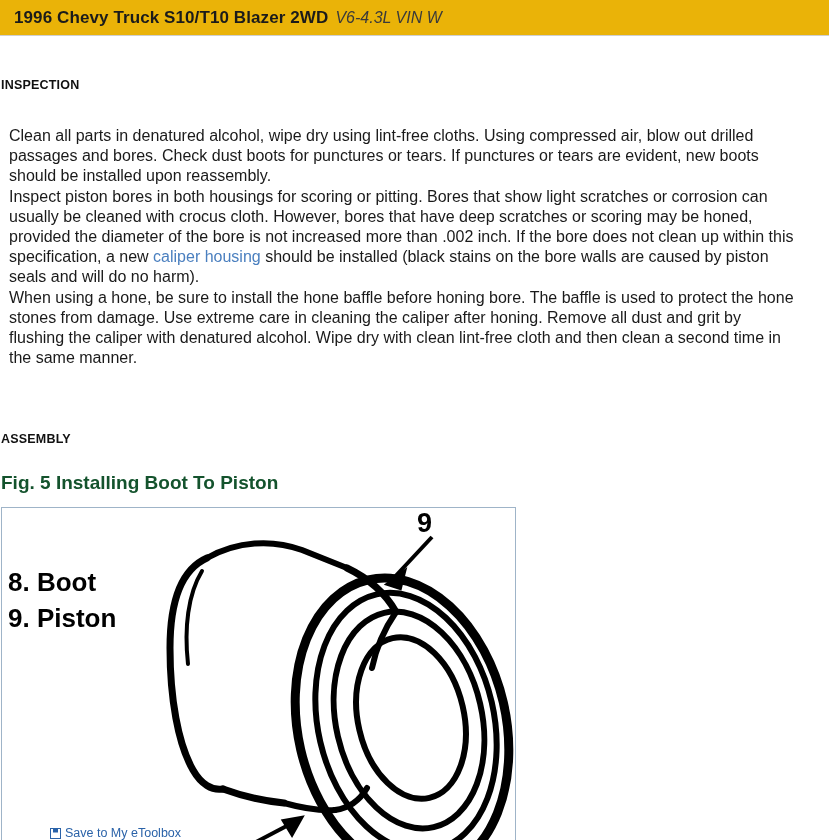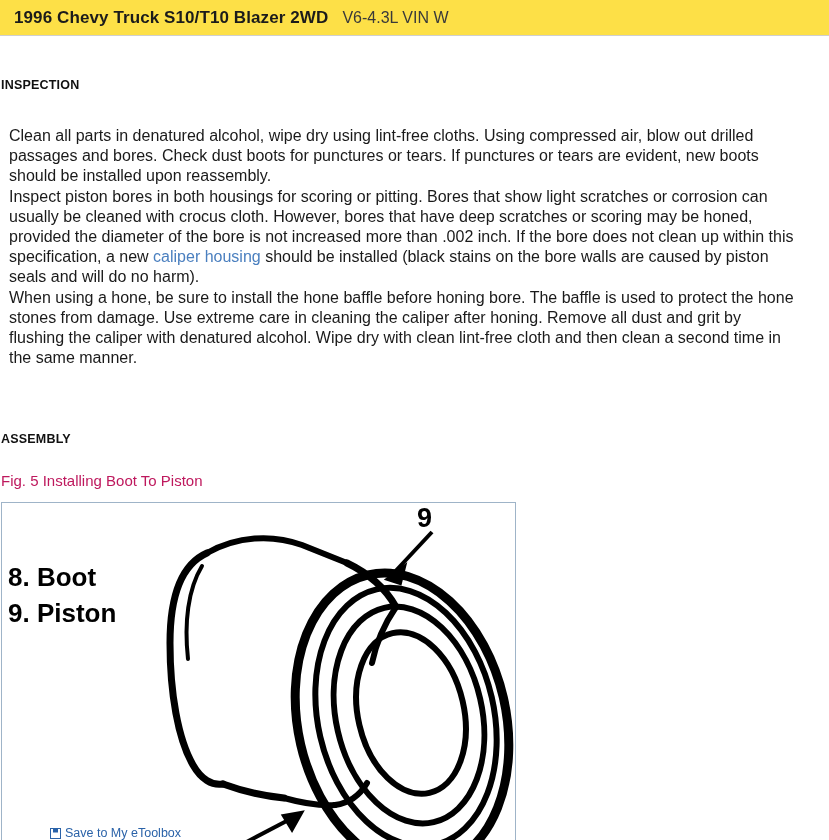--- a/index.html
+++ b/index.html
@@ -15,38 +15,39 @@
     overflow: hidden;
   }
   .page {
     position: relative;
     width: 829px;
     height: 840px;
   }
   
   .header-bar {
     height: 36px;
-    background: #fde047;
+    background: #eab308;
     border-bottom: 1px solid #cfcfcf;
     display: flex;
     align-items: center;
     padding: 0 0 0 14px;
     box-sizing: border-box;
   }
   .header-title {
     font-size: 17px;
     font-weight: bold;
     color: #1b1b1b;
     letter-spacing: 0.1px;
   }
   .header-sub {
     font-size: 16px;
     font-weight: normal;
     color: #3a3a3a;
-    margin-left: 14px;
+    margin-left: 7px;
+    font-style: italic;
   }
   
   .content {
     padding: 0 1px;
     box-sizing: border-box;
   }
   .section-heading {
     font-size: 12.5px;
     font-weight: bold;
     color: #111111;
@@ -65,23 +66,24 @@
   .body-text p {
     margin: 0;
   }
   .inline-link {
     color: #4a7fbf;
     text-decoration: none;
     cursor: pointer;
   }
   .spacer-mid { height: 56px; }
   .fig-caption {
-    font-size: 15px;
-    color: #be185d;
-    margin: 0;
+    font-size: 19px;
+    color: #14532d;
+    margin: 0;
+    font-weight: bold;
   }
   .spacer-caption { height: 13px; }
   
   .figure-box {
     position: relative;
     width: 515px;
     height: 395px;
     border: 1px solid #9fb4c8;
     background: #ffffff;
     box-sizing: border-box;

